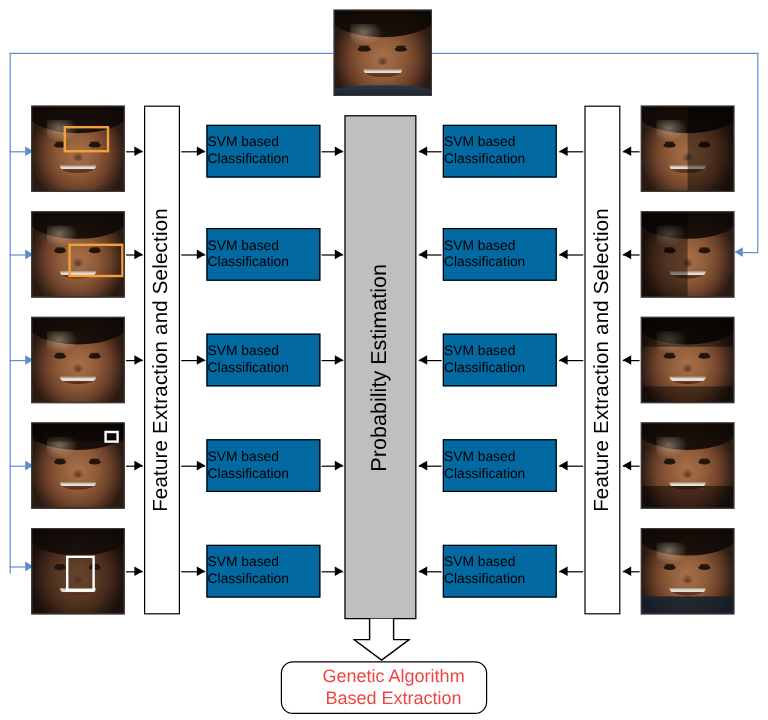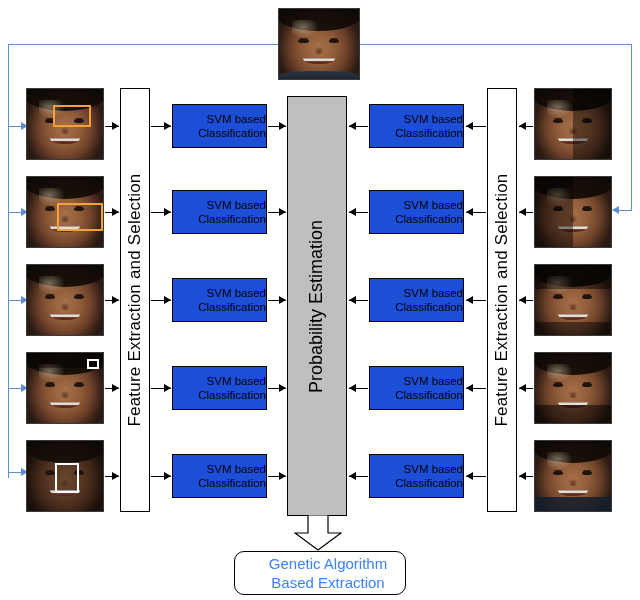--- a/index.html
+++ b/index.html
@@ -89,25 +89,25 @@
     position: absolute;
     border: 2px solid #f3a23a;
     box-sizing: border-box;
   }
   .roi.white { border-color: #ffffff; }
 
   
   .svmbox {
     position: absolute;
     border: 1px solid #000;
-    background: #1d4ed8;
+    background: #0369a1;
     box-sizing: border-box;
     display: flex;
     flex-direction: column;
-    align-items: flex-end;
+    align-items: flex-start;
     justify-content: center;
     font-size: 11.5px;
     line-height: 14px;
     color: #000;
     text-align: center;
   }
   .vbox {
     position: absolute;
     border: 1px solid #000;
     background: #fff;
@@ -145,21 +145,21 @@
     border: 1px solid #000;
     background: #fff;
     border-radius: 10px;
     box-sizing: border-box;
     display: flex;
     flex-direction: column;
     align-items: center;
     justify-content: center;
     font-size: 15px;
     line-height: 19px;
-    color: #3b82f6;
+    color: #ef4444;
     text-align: center;
     padding-left: 16px;
   }
 
   
   .ln {
     position: absolute;
     background: #000;
   }
   .ln.blue { background: #5b8fd0; }

